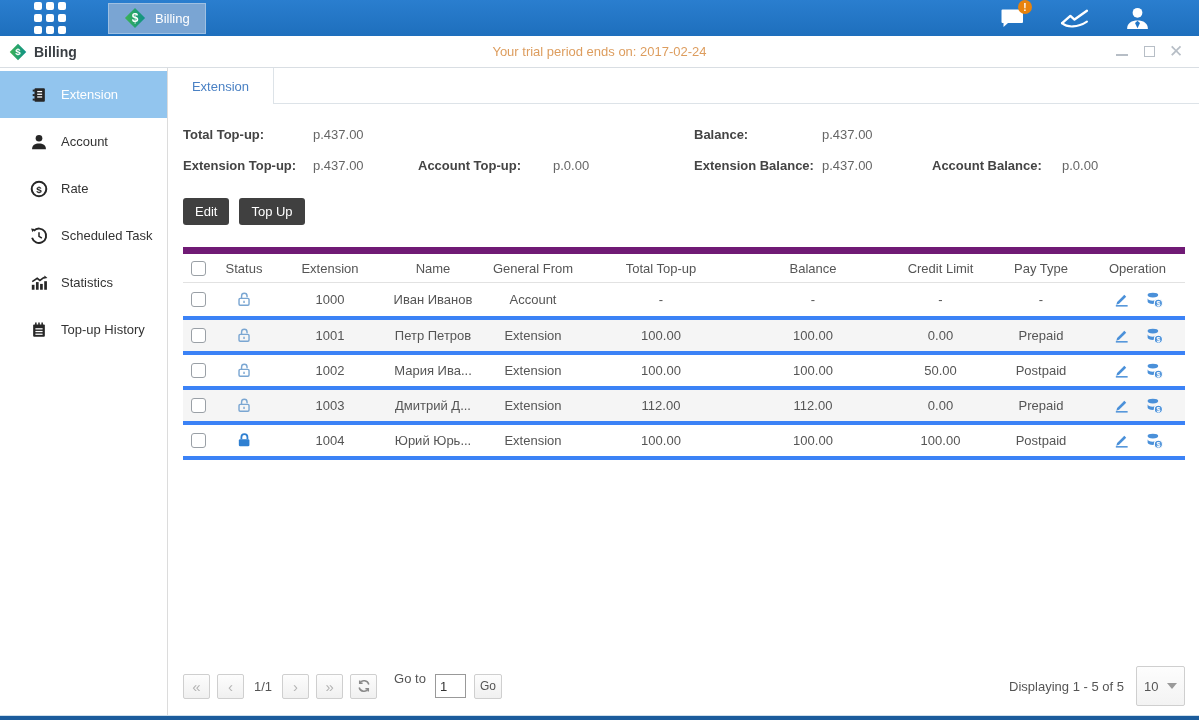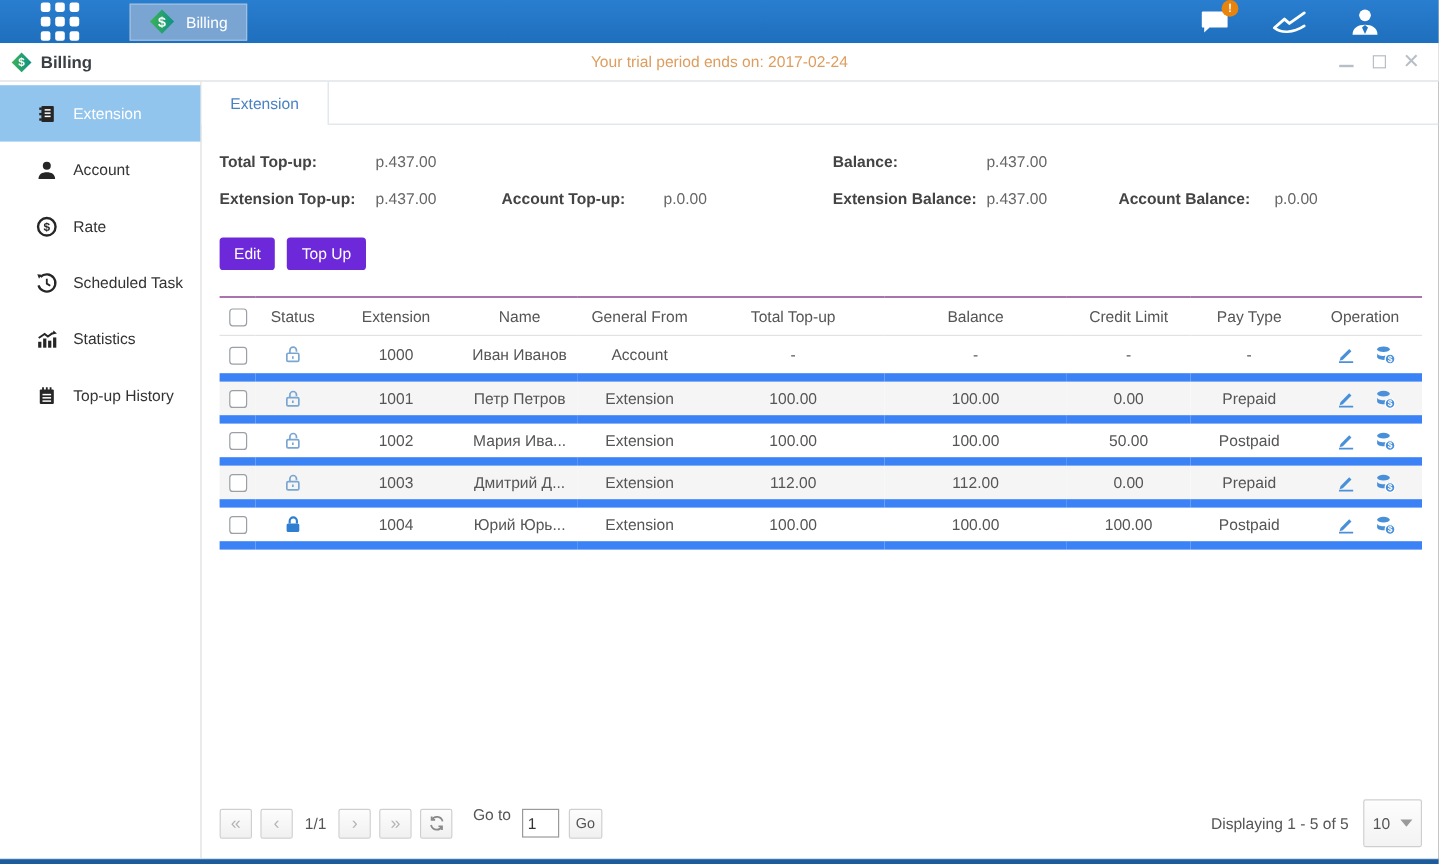--- a/index.html
+++ b/index.html
@@ -55,28 +55,28 @@
   .tabbar-rest { flex:1; border-bottom:1px solid #dde3e8; }
 
   .summary { padding:15px 14px 0 15px; font-size:13px; }
   .sum-row { display:flex; align-items:center; height:31px; }
   .sl { font-weight:bold; color:#444; }
   .sv { color:#666; }
   .c1{width:130px}.c2{width:105px}.c3{width:135px}.c4{width:141px}
   .c5{width:128px}.c6{width:110px}.c7{width:130px}.c8{flex:1}
 
   .btn-row { padding:17px 0 0 15px; display:flex; gap:10px; }
-  .btn { background:#6d28d9; color:#fff; border:none; border-radius:3px; font-size:13px;
+  .btn { background:#404040; color:#fff; border:none; border-radius:3px; font-size:13px;
          padding:6px 12px; cursor:pointer; font-family:inherit; }
 
   .tbl-wrap { margin:22px 14px 0 15px; }
   table { width:100%; border-collapse:collapse; font-size:13px; color:#555; table-layout:fixed; }
   thead th { font-weight:normal; color:#555; height:32px; text-align:center;
-             border-top:1px solid #701a75; border-bottom:1px solid #e2e2e2; }
-  tbody td { height:35px; text-align:center; border-bottom:7px solid #3b82f6; }
+             border-top:7px solid #701a75; border-bottom:1px solid #e2e2e2; }
+  tbody td { height:35px; text-align:center; border-bottom:4px solid #3b82f6; }
   tbody tr.alt { background:#f5f5f5;margin-top:46px; }
   .checkbox { display:inline-block; width:15px; height:15px; border:1px solid #9aa0a6;
               border-radius:3px; background:#fff; vertical-align:middle; cursor:pointer; }
   .op-ic { display:inline-flex; margin:0 8px; cursor:pointer; vertical-align:middle; }
   .st-ic { display:inline-flex; vertical-align:middle; }
 
   
   .pager { margin-top:auto; display:flex; align-items:center; padding:0 14px 9px 15px;
            font-size:13px; color:#555; }
   .pg-btn { min-width:27px; height:25px; border:1px solid #cfcfcf; border-radius:2px;

